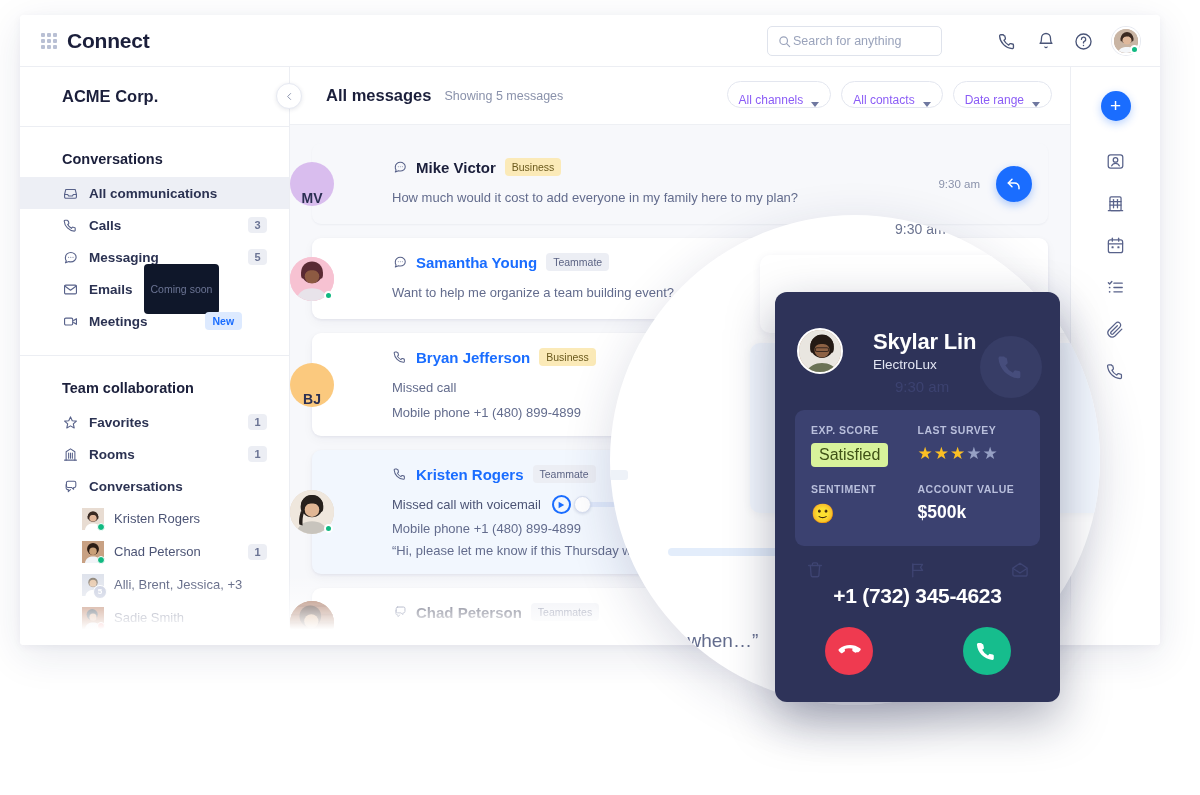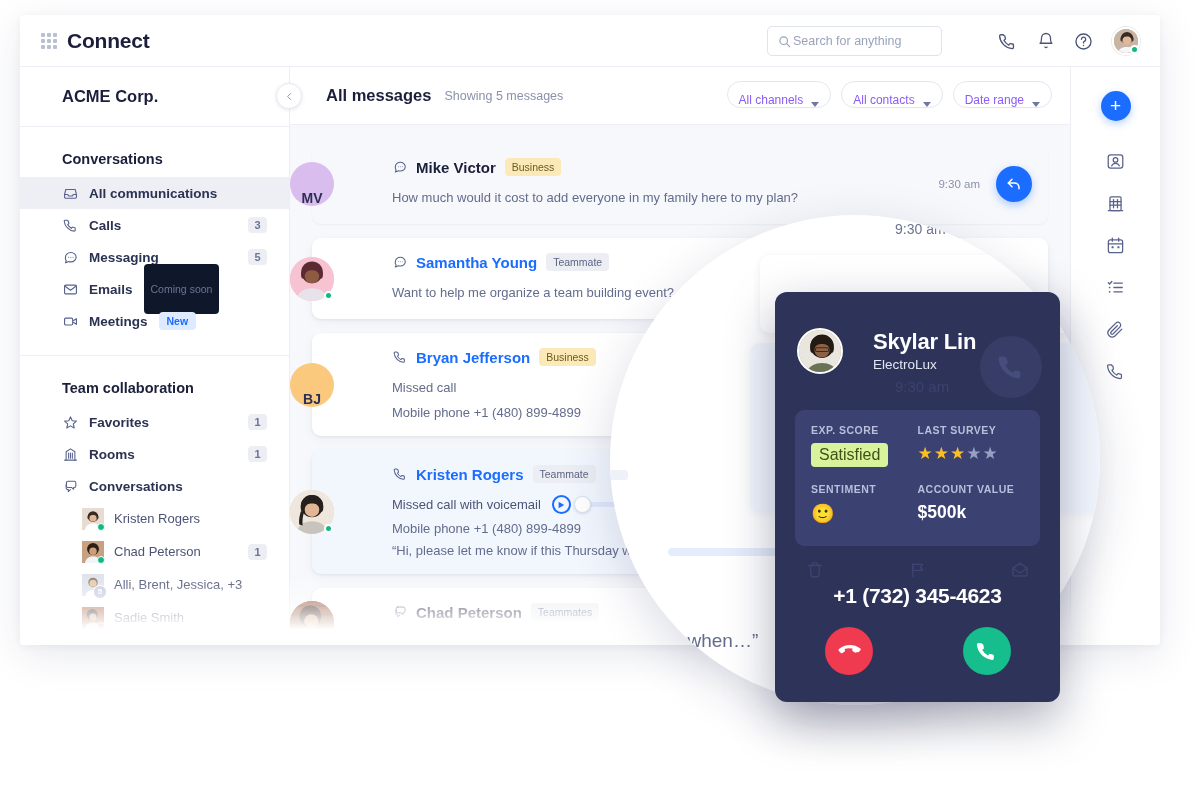--- a/index.html
+++ b/index.html
@@ -79,21 +79,21 @@
     font-size: 13.5px; color:#2b3252; font-weight:600; cursor:pointer; gap: 11px;
   }
   .nav-item.active { background:#edeff5; }
   .nav-item .ico { width:16px; height:16px; color:#5b6libre; display:flex; align-items:center; justify-content:center; color:#58628a; flex:0 0 16px;}
   .nav-item .lbl { white-space:nowrap; }
   .nav-item .count {
     margin-left:auto; background:#eceef4; color:#6b7494; font-size:11px; font-weight:600;
     border-radius:4px; padding: 2px 6px; min-width:19px; text-align:center;
   }
   .pill-soon { background:#0f172a; color:#6b7494; font-size:10.5px; border-radius:4px; padding:19px 7px; font-weight:500;}
-  .pill-new { background:#ddeaff; color:#1a6dff; font-size:10.5px; border-radius:4px; padding:3px 8px; font-weight:600;}
+  .pill-new { background:#ddeaff; color:#1a6dff; font-size:10.5px; border-radius:4px; padding:3px 8px; font-weight:600;margin-left:46px;}
   .sb-divider { height:1px; background:#eceef3; margin: 18px 0 0 0; }
 
   .conv-item {
     height: 33px; display:flex; align-items:center; padding-left: 62px; padding-right:22px;
     font-size: 13px; color:#4c5475; gap: 10px; cursor:pointer;
   }
   .conv-item .count { margin-left:auto; background:#eceef4; color:#6b7494; font-size:11px; font-weight:600;
     border-radius:4px; padding: 2px 6px; min-width:19px; text-align:center; }
   .mini-av { width:22px; height:22px; border-radius:50%; position:relative; flex:0 0 22px; overflow:visible; }
   .mini-av .pic { width:100%; height:100%; border-radius:50%; overflow:hidden; }

